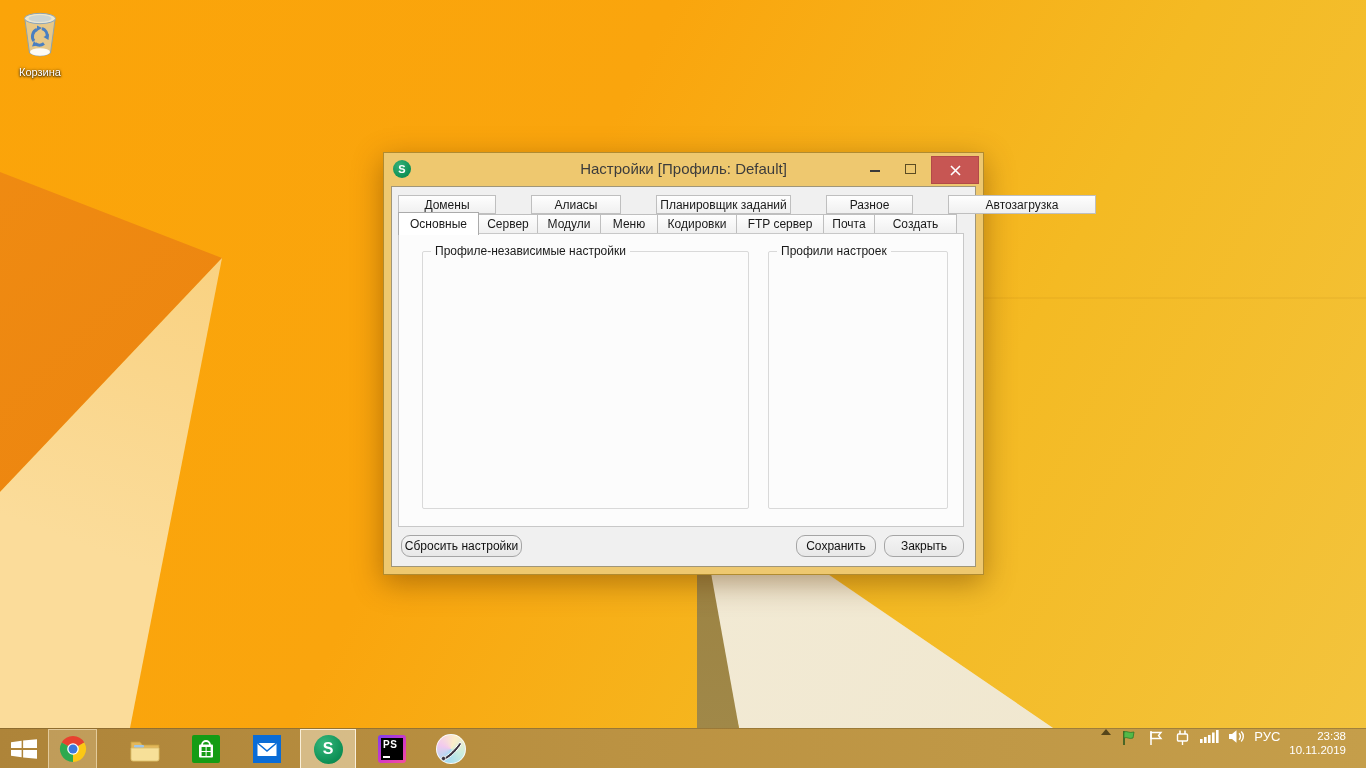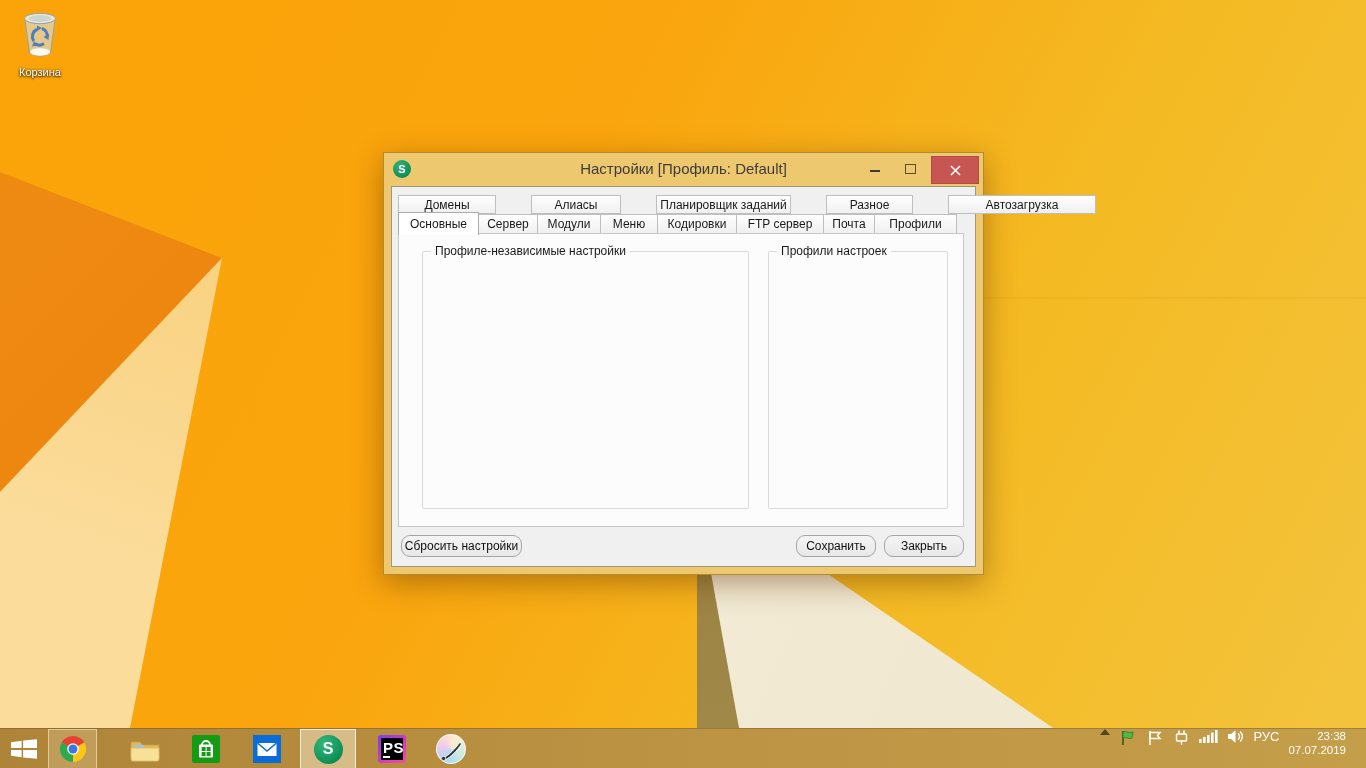--- a/index.html
+++ b/index.html
@@ -94,21 +94,21 @@
     border:1px solid rgba(255,248,232,.85);}
   .tb-icon{position:absolute;top:5px;width:30px;height:30px;
     display:flex;align-items:center;justify-content:center;}
   .os-circle{width:29px;height:29px;border-radius:50%;
     background:radial-gradient(circle at 35% 30%,#35b77c,#0d8f55 70%,#0a7a47);
     display:flex;align-items:center;justify-content:center;
     color:#fff;font-weight:bold;font-size:16px;}
   .ps-box{width:28px;height:28px;border-radius:3px;position:relative;
     background:linear-gradient(140deg,#7b3df0,#d338c5 55%,#f44f9c);}
   .ps-inner{position:absolute;inset:3px;background:#000;}
-  .ps-txt{position:absolute;left:5px;top:4px;color:#fff;font-size:15px;font-weight:bold;letter-spacing:.5px;}
+  .ps-txt{position:absolute;left:5px;top:4px;color:#fff;font-size:10px;font-weight:bold;letter-spacing:.5px;}
   .ps-bar{position:absolute;left:5px;bottom:5px;width:7px;height:2px;background:#fff;}
   .krita-circle{width:30px;height:30px;border-radius:50%;border:1.5px solid rgba(255,255,255,.85);
     box-sizing:border-box;
     background:conic-gradient(from 200deg,#a5dcf2,#f2c9ee,#fdeec9,#cdeede,#a5dcf2);}
   .tray{position:absolute;right:20px;top:0;height:40px;display:flex;align-items:flex-start;gap:9px;}
   .tray-ic{display:flex;align-items:center;justify-content:center;}
   .chev-up{width:0;height:0;border-left:5px solid transparent;border-right:5px solid transparent;
     border-bottom:6px solid #55451a;}
   .tray-lang{font-size:13px;color:#fff;}
   .tray-clock{text-align:right;font-size:11.5px;color:#fff;line-height:14px;}
@@ -178,21 +178,21 @@
         <div class="tab" style="width:148px">Автозагрузка</div>
       </div>
       <div class="tabs-row row2">
         <div class="tab active" style="width:81px">Основные</div>
         <div class="tab" style="width:60px">Сервер</div>
         <div class="tab" style="width:64px">Модули</div>
         <div class="tab" style="width:58px">Меню</div>
         <div class="tab" style="width:80px">Кодировки</div>
         <div class="tab" style="width:88px">FTP сервер</div>
         <div class="tab" style="width:52px">Почта</div>
-        <div class="tab" style="width:83px">Профили</div>
+        <div class="tab" style="width:83px">Создать</div>
       </div>
       <div class="tabpage"></div>
 
       <div class="groupbox gb1">
         <span class="legend">Профиле-независимые настройки</span>
       </div>
       <div class="abs cbrow" style="left:45px;top:90px;">
         <span class="checkbox checked"></span>
         <span class="cl">Автозапуск сервера</span>
       </div>
@@ -358,17 +358,17 @@
       <span class="tray-ic">
         <svg width="17" height="15" viewBox="0 0 17 15">
           <polygon points="1,5 4,5 8.5,1.2 8.5,13.8 4,10 1,10" fill="#fff"></polygon>
           <path d="M11,4.3 a4.3,4.3 0 0 1 0,6.4" fill="none" stroke="#fff" stroke-width="1.4"></path>
           <path d="M13.2,2.5 a7,7 0 0 1 0,10" fill="none" stroke="#fff" stroke-width="1.4"></path>
         </svg>
       </span>
       <span class="tray-lang">РУС</span>
       <span class="tray-clock">
         <div>23:38</div>
-        <div>07.07.2019</div>
+        <div>10.11.2019</div>
       </span>
     </div>
   </div>
 </div>
 
 </body></html>

